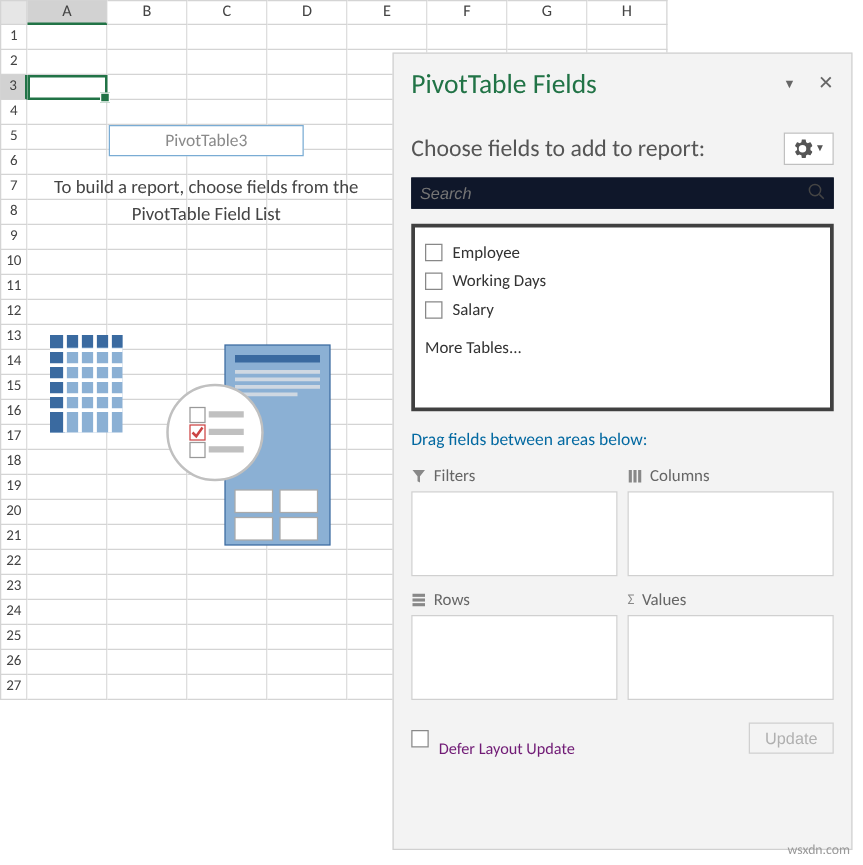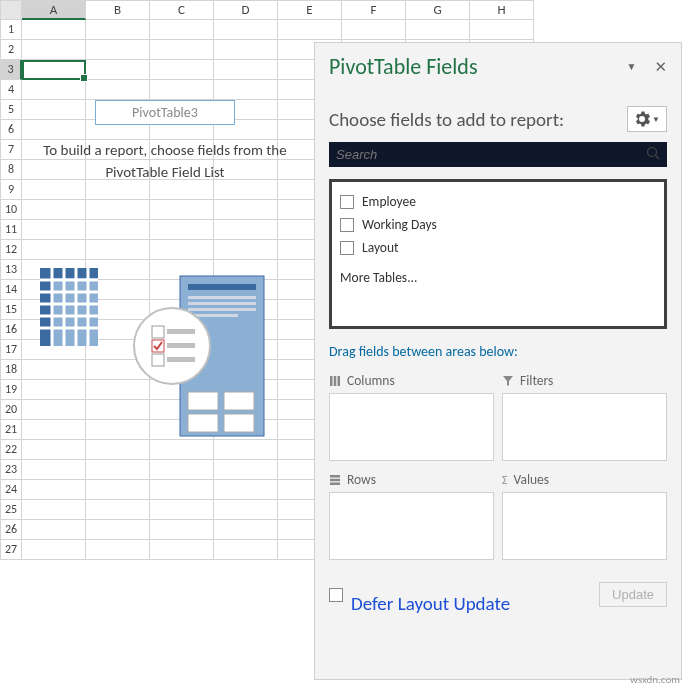--- a/index.html
+++ b/index.html
@@ -14,21 +14,21 @@
     
     .row { display: flex; height: 20px; }
     .row-header { width: 22px; height: 20px; border: 1px solid #d4d4d4; border-top: none; text-align: center; font-size: 12px; color: #444; background: #fff; line-height: 18px; }
     .row-header.selected { background: #d2d2d2; border-right: 2px solid #217346; }
     .cell { width: 64px; height: 20px; border: 1px solid #d4d4d4; border-left: none; border-top: none; background: #fff; }
     
     .active-cell { position: absolute; top: 60px; left: 22px; width: 64px; height: 20px; border: 2px solid #217346; pointer-events: none; z-index: 5; }
     .active-cell::after { content: ''; position: absolute; bottom: -4px; right: -4px; width: 6px; height: 6px; background: #217346; border: 1px solid #fff; }
     
     .pivot-placeholder { position: absolute; top: 100px; left: 35px; width: 260px; z-index: 3; }
-    .pivot-name-box { border: 1px solid #7aacd4; background: #fff; color: #8a8a8a; text-align: center; font-size: 14px; padding: 3px 0; width: 140px; margin: 0 auto 14px auto; }
+    .pivot-name-box { border: 1px solid #7aacd4; background: #fff; color: #8a8a8a; text-align: center; font-size: 14px; padding: 3px 0; width: 156px; margin: 0 auto 14px auto; }
     .pivot-instruction { text-align: center; font-size: 15px; line-height: 22px; color: #444; padding: 0 4px; }
     
     .pivot-graphic { position: absolute; top: 260px; left: 40px; width: 230px; }
     
     .pane { position: absolute; top: 42px; right: 8px; width: 368px; height: 638px; background: #f3f3f3; border: 1px solid #d0d0d0; z-index: 10; padding: 10px 14px; }
     .pane-header { display: flex; align-items: center; justify-content: space-between; margin-bottom: 26px; }
     .pane-title { color: #217346; font-size: 22px; font-weight: normal; }
     .pane-controls { display: flex; gap: 18px; align-items: center; color: #666; }
     .pane-arrow { font-size: 10px; cursor: pointer; }
     .pane-close { font-size: 15px; cursor: pointer; font-weight: 300; }
@@ -49,21 +49,21 @@
     
     .drag-label { color: #0369a1; font-size: 14px; margin-bottom: 10px; }
     .areas-grid { display: grid; grid-template-columns: 1fr 1fr; grid-template-rows: 1fr 1fr; gap: 8px; margin-bottom: 14px; }
     .area-box { }
     .area-header { display: flex; align-items: center; gap: 6px; color: #666; font-size: 13.5px; padding: 2px 0 4px 0; }
     .area-dropzone { background: #fff; border: 1px solid #d0d0d0; height: 68px; }
     
     .footer-row { display: flex; justify-content: space-between; align-items: center; }
     .defer-check { display: flex; align-items: center; gap: 8px; }
     .defer-box { width: 14px; height: 14px; border: 1px solid #888; background: #fff; }
-    .defer-label { color: #1d4ed8; font-size: 19px; margin-top: 18px; }
+    .defer-label { color: #701a75; font-size: 13px; margin-top: 18px; }
     .update-btn { border: 1px solid #d0d0d0; background: #f3f3f3; color: #b0b0b0; padding: 4px 12px; font-size: 13px; }
     
     .watermark { position: absolute; bottom: 6px; right: 10px; font-size: 11px; color: #999; z-index: 20; }
     
     svg { display: block; }
   </style>
 </head>
 <body>
 
 <div class="spreadsheet">
@@ -465,52 +465,52 @@
         <div class="field-item">
           <div class="field-checkbox"></div>
           <span class="field-label">Employee</span>
         </div>
         <div class="field-item">
           <div class="field-checkbox"></div>
           <span class="field-label">Working Days</span>
         </div>
         <div class="field-item">
           <div class="field-checkbox"></div>
-          <span class="field-label">Layout</span>
+          <span class="field-label">Salary</span>
         </div>
       </div>
     <div class="more-tables">More Tables...</div>
   </div>
 
   <div class="drag-label">Drag fields between areas below:</div>
 
   <div class="areas-grid">
+    <div class="area-box">
+      <div class="area-header">
+        <svg width="12" height="12" viewBox="0 0 12 12">
+            <path fill="#888" d="M1 1h10L7 6v5l-2-1V6z"></path>
+          </svg>
+        <span>Filters</span>
+      </div>
+      <div class="area-dropzone"></div>
+    </div>
     <div class="area-box">
       <div class="area-header">
         <svg width="12" height="12" viewBox="0 0 12 12">
             <rect x="1" y="1" width="2.5" height="10" fill="#888"></rect>
             <rect x="4.75" y="1" width="2.5" height="10" fill="#888"></rect>
             <rect x="8.5" y="1" width="2.5" height="10" fill="#888"></rect>
           </svg>
         <span>Columns</span>
       </div>
       <div class="area-dropzone"></div>
     </div>
     <div class="area-box">
       <div class="area-header">
         <svg width="12" height="12" viewBox="0 0 12 12">
-            <path fill="#888" d="M1 1h10L7 6v5l-2-1V6z"></path>
-          </svg>
-        <span>Filters</span>
-      </div>
-      <div class="area-dropzone"></div>
-    </div>
-    <div class="area-box">
-      <div class="area-header">
-        <svg width="12" height="12" viewBox="0 0 12 12">
             <rect x="1" y="1" width="10" height="2.5" fill="#888"></rect>
             <rect x="1" y="4.75" width="10" height="2.5" fill="#888"></rect>
             <rect x="1" y="8.5" width="10" height="2.5" fill="#888"></rect>
           </svg>
         <span>Rows</span>
       </div>
       <div class="area-dropzone"></div>
     </div>
     <div class="area-box">
       <div class="area-header">

